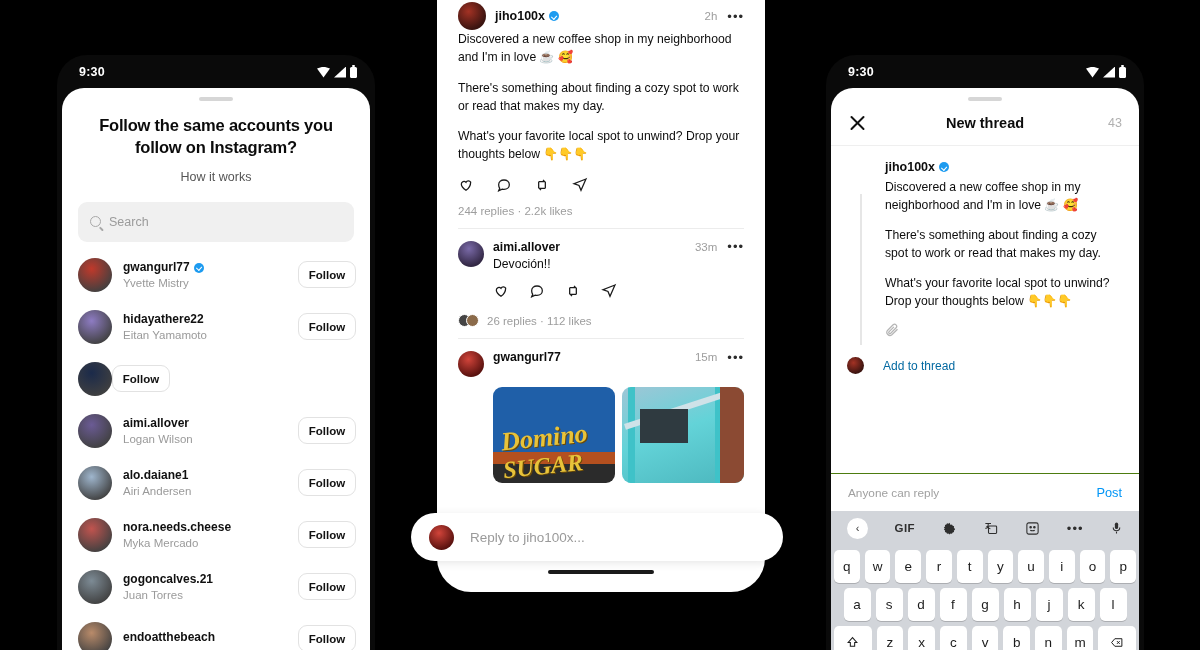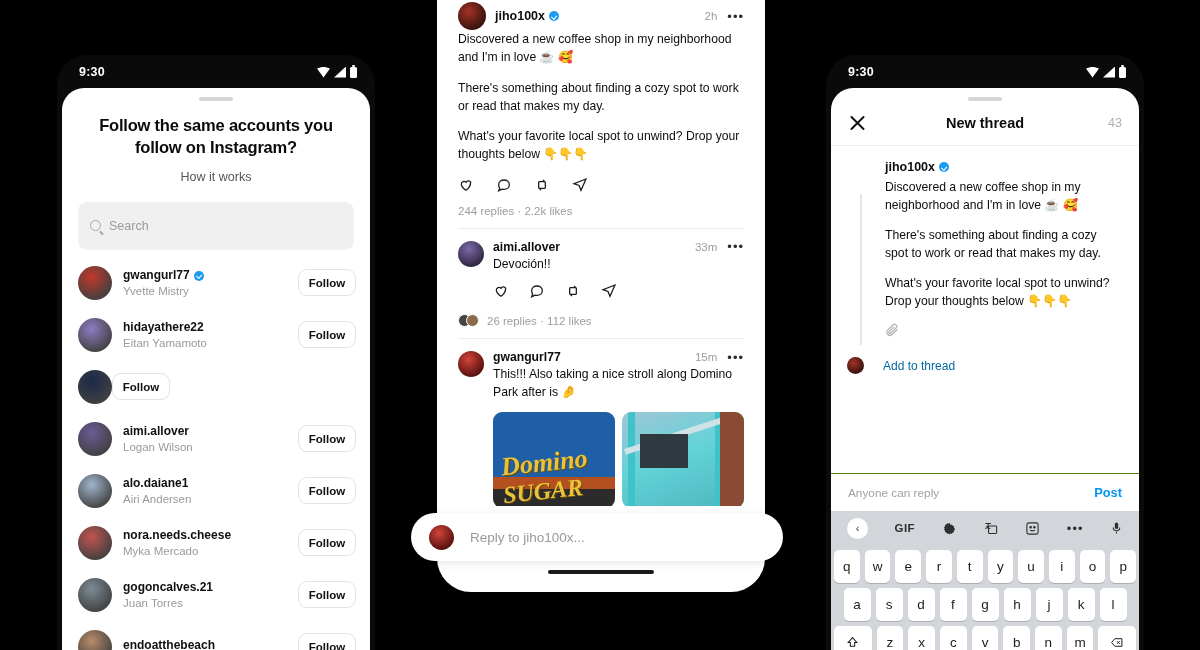--- a/index.html
+++ b/index.html
@@ -70,21 +70,21 @@
   .follow-title {
     margin: 14px 26px 0; text-align: center;
     font-size: 16.5px; font-weight: 700; color: #0b0b0b; line-height: 1.33;
     letter-spacing: -.2px;
   }
   .how-it-works {
     margin-top: 11px; text-align: center;
     font-size: 12.5px; color: #555; font-weight: 400;
   }
   .searchbar {
-    margin: 18px 16px 0; height: 48px;
+    margin: 18px 16px 0; height: 40px;
     background: #f0f0f0; border-radius: 9px;
     display: flex; align-items: center; gap: 8px; padding: 0 12px;
   }
   .search-glass {
     width: 11px; height: 11px; border: 1.6px solid #a8a8a8; border-radius: 50%;
     position: relative; flex: 0 0 auto;
   }
   .search-glass:after {
     content: ""; position: absolute; right: -4px; bottom: -3px;
     width: 5px; height: 1.6px; background: #a8a8a8;
@@ -228,21 +228,21 @@
   .add-row { display: flex; align-items: center; margin-top: 16px; }
   .add-row .avatar { width: 17px; height: 17px; }
   .add-label { margin-left: 19px; font-size: 12px; color: #0369a1; text-align: center; }
 
   .anyone-bar {
     position: absolute; left: 0; right: 0; top: 385px;
     display: flex; align-items: center; justify-content: space-between;
     padding: 11px 17px; border-top: 1px solid #4d7c0f;
   }
   .anyone-txt { font-size: 11.8px; color: #a0a0a0; }
-  .post-link { font-size: 12.8px; color: #0095f6; font-weight: 700; }
+  .post-link { font-size: 12.8px; color: #0095f6; font-weight: 400; }
 
   
   .keyboard {
     position: absolute; left: 0; right: 0; bottom: 0; top: 423px;
     background: #d2d5da; padding: 0 3px 4px;
   }
   .kb-toolbar {
     height: 34px; display: flex; align-items: center;
     justify-content: space-between; padding: 0 13px;
   }
@@ -486,21 +486,20 @@
               <i style="background:radial-gradient(circle at 40% 32%, #d1443a, #5a120f 72%)"></i>
             </span>
           <div class="reply-col">
             <div class="reply-top">
               <span class="reply-user">gwangurl77</span>
               <span class="post-meta">
                 <span class="post-time">15m</span>
                 <span class="dots">•••</span>
               </span>
             </div>
-            <div class="reply-text">This!!! Also taking a nice stroll along Domino Park after is 🤌</div>
           </div>
         </div>
         <div class="gallery">
           <div class="thumb" style="background:linear-gradient(180deg,#1f5fa8 0 68%,#b4501f 68% 80%,#2b2b2b 80%)">
             <div style="position:absolute;left:8px;top:36px;font-family:'Liberation Serif',serif;font-style:italic;font-weight:700;font-size:26px;color:#e8c33a;transform:rotate(-6deg);text-shadow:1px 1px 0 #6b4a06;">Domino</div>
             <div style="position:absolute;left:10px;top:66px;font-family:'Liberation Serif',serif;font-style:italic;font-weight:700;font-size:24px;color:#e8c33a;transform:rotate(-6deg);text-shadow:1px 1px 0 #6b4a06;">SUGAR</div>
           </div>
           <div class="thumb" style="background:linear-gradient(160deg,#9fc6d6 0%,#63d3d8 45%,#4bb6bd 100%)">
             <div style="position:absolute;left:6px;top:0;width:7px;height:100%;background:#3fc2c8"></div>
             <div style="position:absolute;right:22px;top:0;width:7px;height:100%;background:#3fc2c8"></div>

